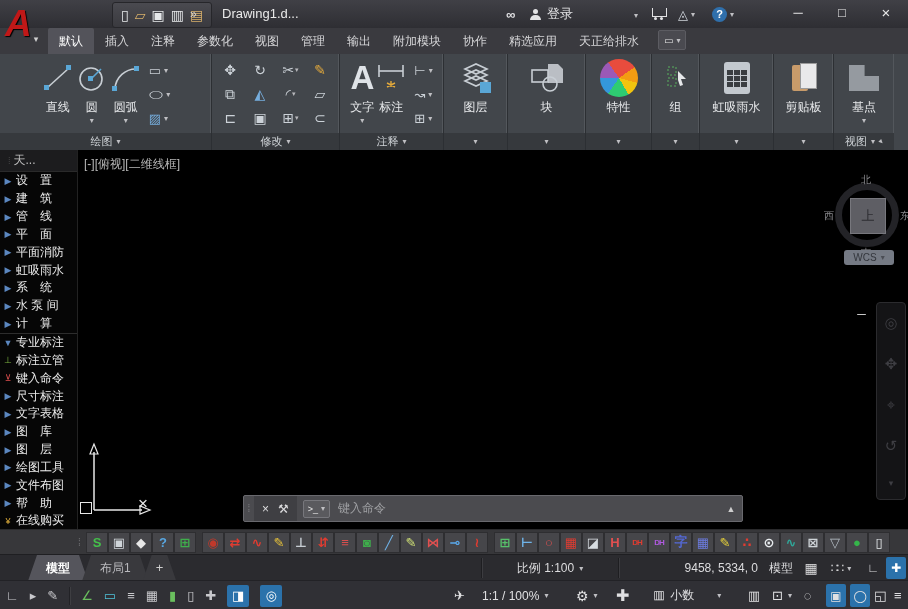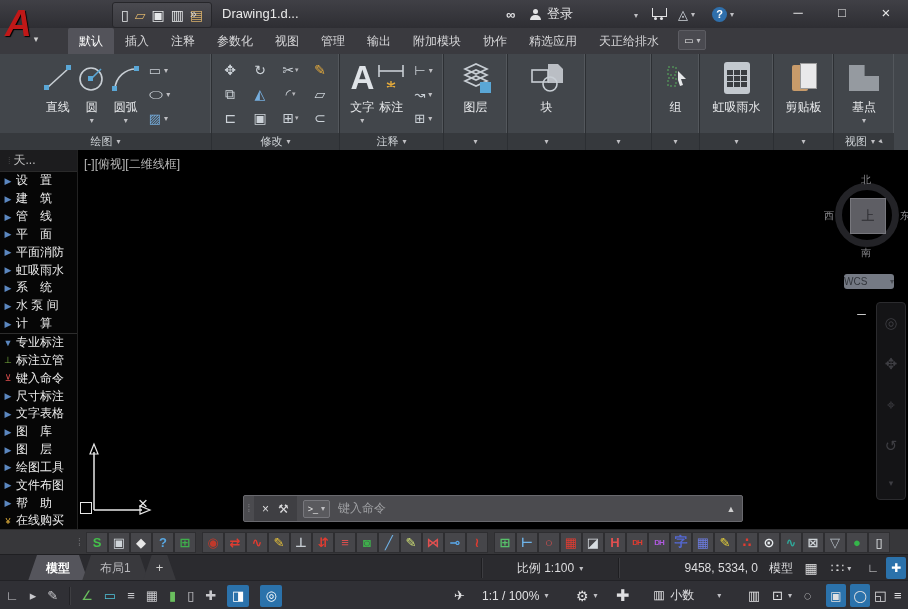--- a/index.html
+++ b/index.html
@@ -26,21 +26,21 @@
   .person:before{content:"";position:absolute;left:3px;top:0;width:5px;height:5px;border-radius:50%;background:#e2e2e4;}
   .person:after{content:"";position:absolute;left:0;top:6px;width:11px;height:5px;border-radius:5px 5px 0 0;background:#e2e2e4;}
   .cart{width:13px;height:8px;border:1.5px solid #e2e2e4;border-top:none;position:relative;margin-top:-4px;}
   .cart:after{content:"";position:absolute;left:1px;top:9px;width:3px;height:3px;border-radius:50%;background:#e2e2e4;box-shadow:6px 0 0 #e2e2e4;}
   .helpc{width:15px;height:15px;border-radius:50%;background:#2f6fab;color:#fff;font-size:11px;font-weight:bold;
          text-align:center;line-height:15px;}
   .winbtns{position:absolute;right:0;top:0;height:28px;display:flex;}
   .winbtn{width:44px;height:28px;text-align:center;line-height:26px;font-size:13px;color:#e8e8e8;}
   .ddv{font-size:8px;color:#bfbfc3;}
   
-  .tabrow{left:0;top:28px;width:908px;height:26px;background:#3a3a3f;display:flex;align-items:flex-end;padding-left:68px;box-sizing:border-box;}
+  .tabrow{left:0;top:28px;width:908px;height:26px;background:#3a3a3f;display:flex;align-items:flex-end;padding-left:48px;box-sizing:border-box;}
   .rtab{height:26px;line-height:26px;padding:0 11px;font-size:12px;color:#d6d6d8;white-space:nowrap;}
   .rtab.active{background:#53535a;color:#ffffff;border-radius:2px 2px 0 0;}
   .paneltoggle{display:flex;align-items:center;gap:3px;margin-left:8px;height:18px;margin-bottom:4px;
                background:#4a4a50;border:1px solid #5c5c62;border-radius:2px;padding:0 5px;color:#e0e0e0;font-size:10px;}
   
   .ribbon{left:0;top:54px;width:908px;height:96px;background:#42464b;display:flex;}
   .rpanel{position:relative;height:96px;border-right:1px solid #2c2f33;box-shadow:inset -1px 0 0 #53575c;box-sizing:border-box;}
   .plabel{position:absolute;bottom:0;left:0;right:0;height:17px;background:#36393d;color:#cfd3d7;
           font-size:11px;display:flex;align-items:center;justify-content:center;gap:4px;}
   .pbody{position:absolute;top:0;left:0;right:0;height:79px;display:flex;align-items:flex-start;justify-content:center;}
@@ -73,22 +73,22 @@
   .sbitem.septop{border-top:1px solid #2d2d2d;}
   
   .canvas{left:78px;top:150px;width:830px;height:379px;background:#000;}
   .vplabel{left:84px;top:156px;font-size:12px;color:#b9b9b9;}
   .vpctrl{right:4px;top:157px;display:flex;gap:10px;color:#e6e6e6;font-size:12px;position:absolute;}
   .cube{position:absolute;right:8px;top:32px;width:66px;height:66px;}
   .cubering{position:absolute;left:1px;top:1px;width:64px;height:64px;border-radius:50%;border:7px solid #232327;box-sizing:border-box;}
   .cubeface{position:absolute;left:16px;top:16px;width:34px;height:34px;background:#5e5e64;border:1px solid #77777d;
             color:#2c2c30;font-size:13px;display:flex;align-items:center;justify-content:center;}
   .cdir{position:absolute;font-size:10px;color:#8a8a8e;}
-  .wcsbtn{position:absolute;right:14px;top:124px;width:50px;height:15px;background:#757a84;border-radius:3px;
-          color:#33363c;font-size:10px;display:flex;align-items:center;justify-content:space-between;gap:4px;}
+  .wcsbtn{position:absolute;right:14px;top:100px;width:50px;height:15px;background:#757a84;border-radius:3px;
+          color:#33363c;font-size:10px;display:flex;align-items:center;justify-content:center;gap:4px;}
   .navbar{position:absolute;right:2px;top:152px;width:28px;height:196px;background:#141416;border:1px solid #2b2b2e;
           border-radius:4px;display:flex;flex-direction:column;align-items:center;justify-content:space-around;color:#3e3e43;}
   .navbar span{font-size:15px;}
   .ucs{left:80px;top:438px;}
   .crosshair{left:138px;top:494px;color:#e8e8e8;font-size:17px;}
   .ucsbox{left:80px;top:502px;width:12px;height:12px;border:1.5px solid #e8e8e8;box-sizing:border-box;}
   
   .cmdbar{left:243px;top:495px;width:500px;height:27px;background:#4b4b4f;border:1px solid #69696e;border-radius:2px;
           display:flex;align-items:center;box-sizing:border-box;}
   .cmdgrip{width:10px;color:#77777c;font-size:10px;text-align:center;}
@@ -415,20 +415,28 @@
           </span>
           <span class="blabel">块</span>
         </div>
       </div>
       <div class="plabel">
           <span class="ddv">▾</span>
         </div>
     </div>
 
     <div class="rpanel" style="width:66px;">
+      <div class="pbody">
+        <div class="bigbtn">
+          <span class="bicon">
+              <span class="wheel"></span>
+            </span>
+          <span class="blabel">特性</span>
+        </div>
+      </div>
       <div class="plabel">
           <span class="ddv">▾</span>
         </div>
     </div>
 
     <div class="rpanel" style="width:48px;">
       <div class="pbody">
         <div class="bigbtn">
           <span class="bicon">
             <svg width="26" height="30">

